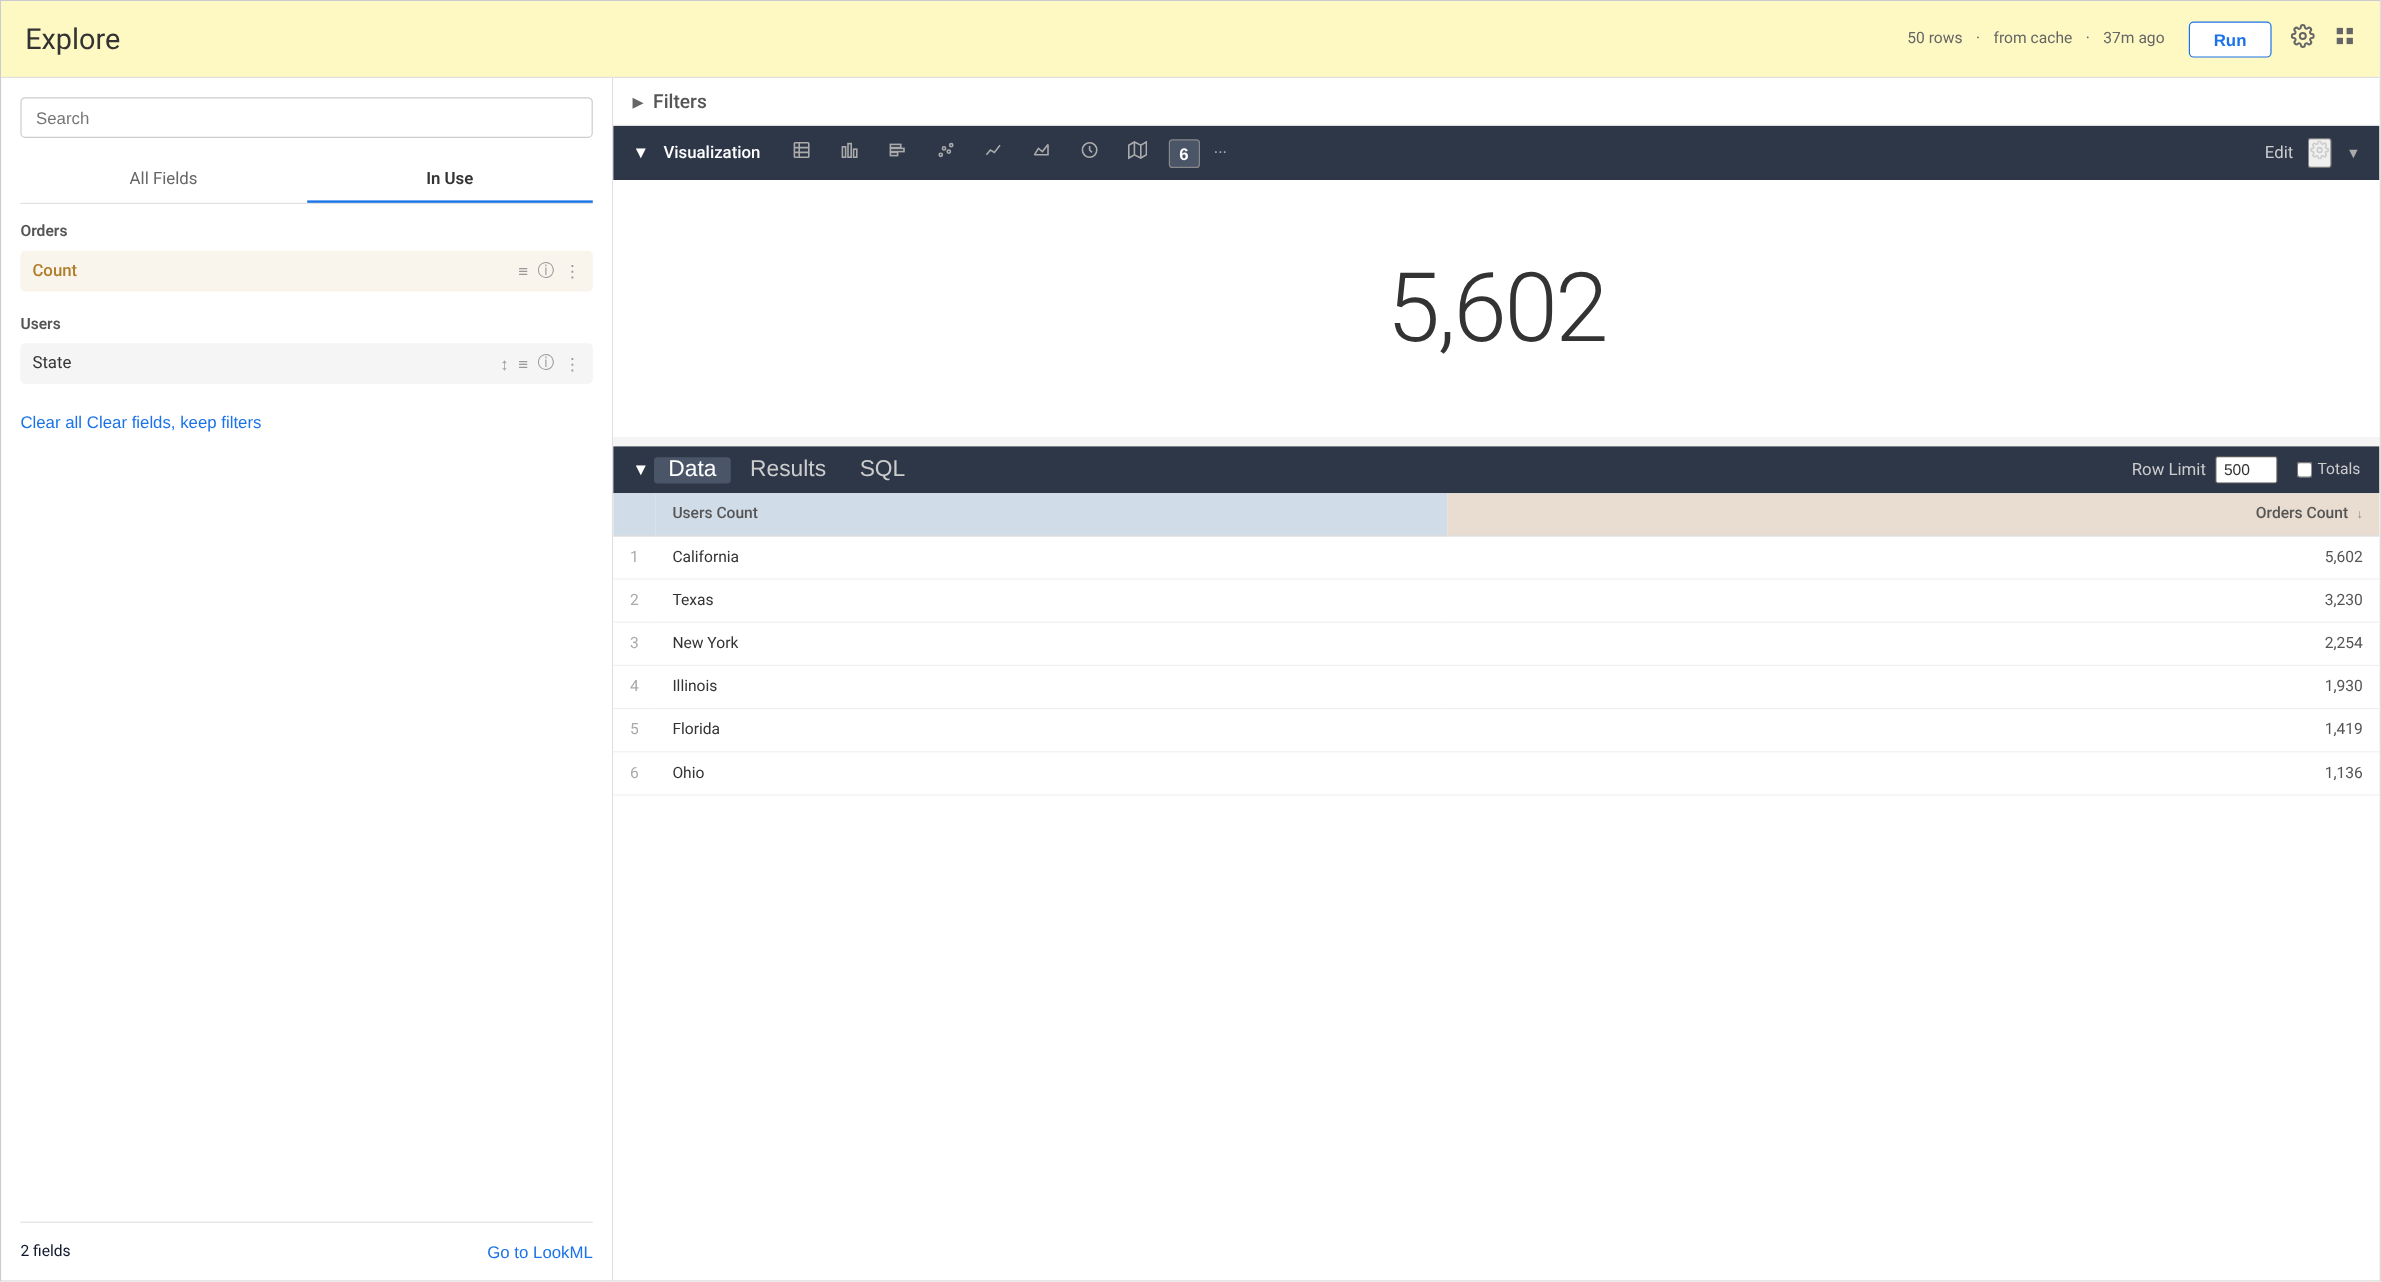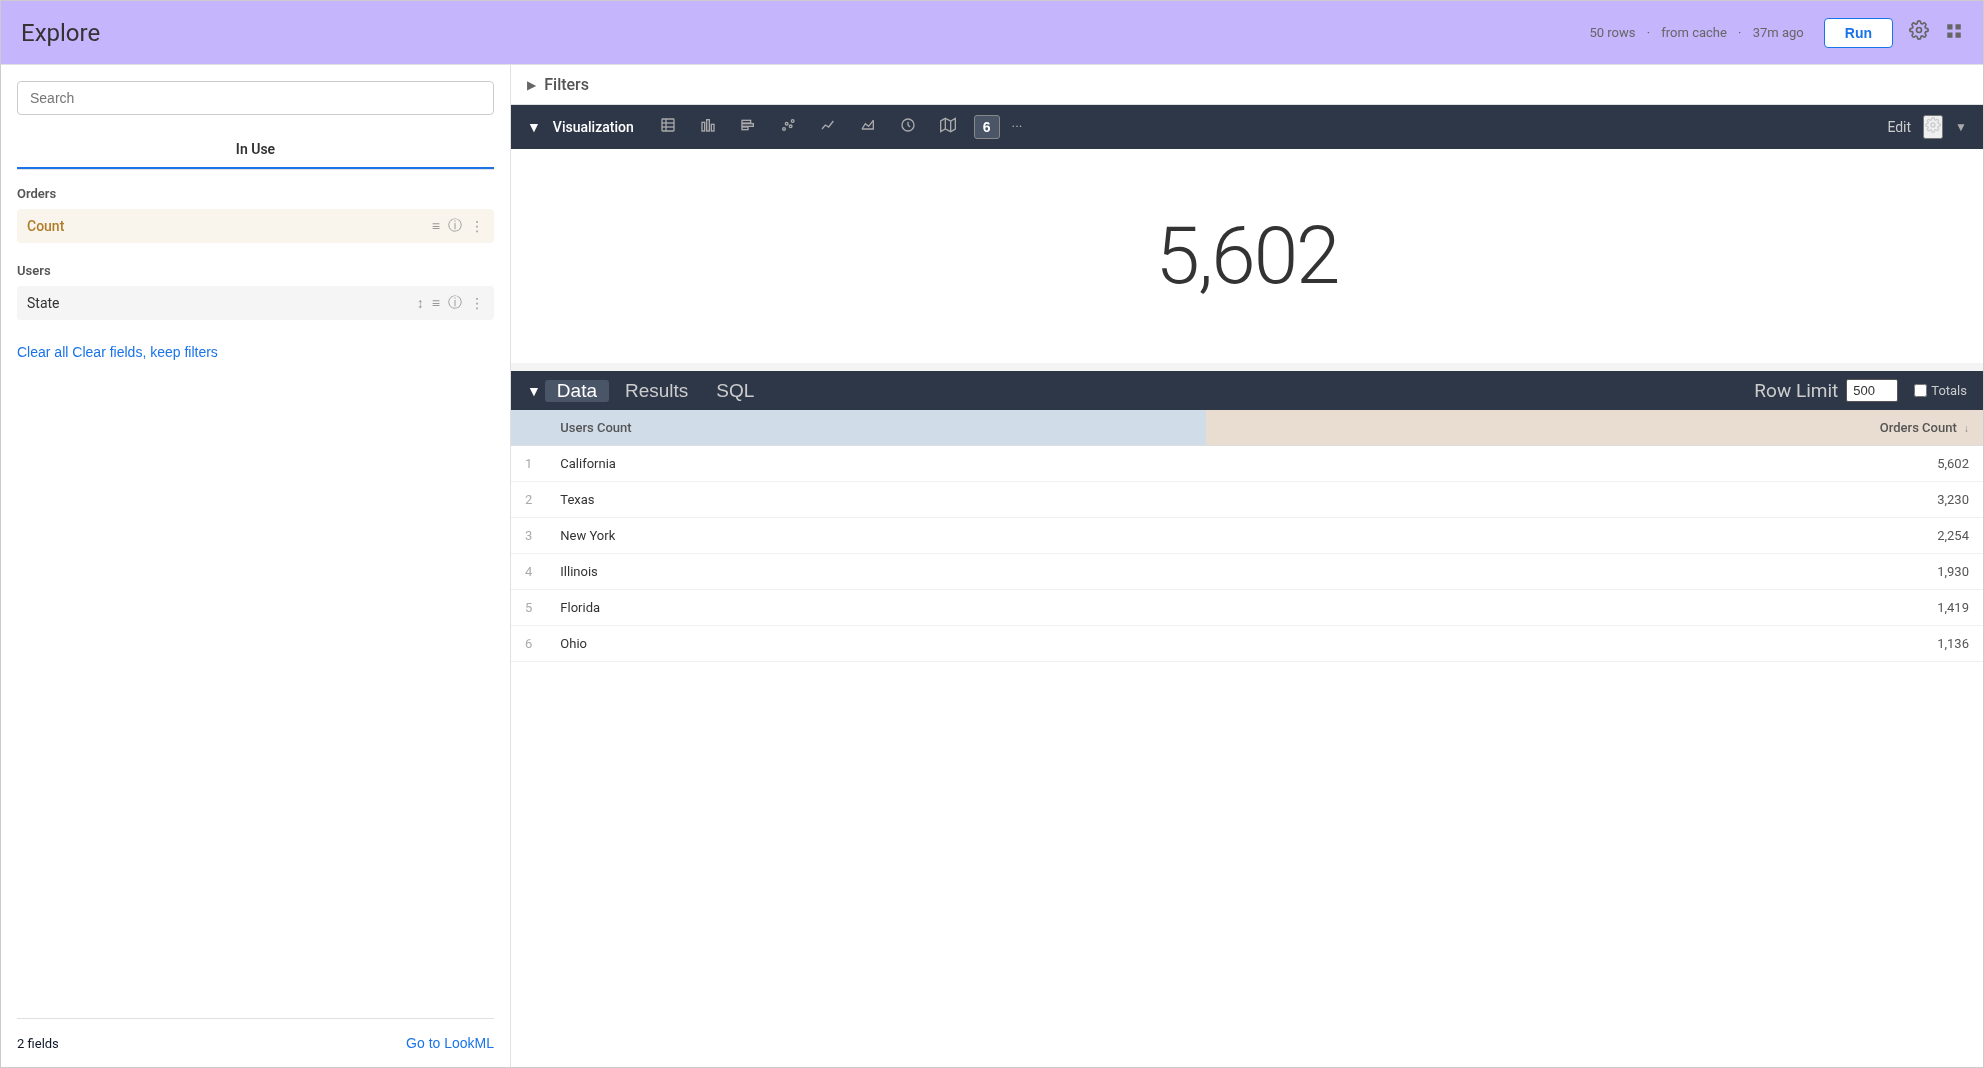--- a/index.html
+++ b/index.html
@@ -1,21 +1,21 @@
 <!DOCTYPE html>
 <html><head>
   <meta charset="utf-8">
   <style>
     * { box-sizing: border-box; margin: 0; padding: 0; }
     body { font-family: -apple-system, BlinkMacSystemFont, 'Segoe UI', Roboto, sans-serif; background: #f4f4f4; color: #333; font-size: 14px; }
 
     .app-container { display: flex; flex-direction: column; height: 100vh; background: #fff; border: 1px solid #ccc; }
 
     
-    .header { display: flex; align-items: center; justify-content: space-between; padding: 12px 20px; background: #c4b5fd; border-bottom: 1px solid #e0e0e0; height: 64px; }
+    .header { display: flex; align-items: center; justify-content: space-between; padding: 12px 20px; background: #fef9c3; border-bottom: 1px solid #e0e0e0; height: 64px; }
     .header-title { font-size: 24px; font-weight: 400; color: #333; }
     .header-right { display: flex; align-items: center; gap: 16px; }
     .header-meta { font-size: 13px; color: #666; }
     .header-meta span { margin: 0 4px; }
     .run-button { border: 1.5px solid #1a73e8; background: #fff; color: #1a73e8; font-size: 14px; font-weight: 600; padding: 6px 20px; border-radius: 4px; cursor: pointer; text-align: center; }
     .gear-icon-btn { background: none; border: none; cursor: pointer; color: #666; font-size: 18px; }
     .grid-icon-btn { background: none; border: none; cursor: pointer; color: #666; font-size: 16px; }
 
     
     .main-layout { display: flex; flex: 1; overflow: hidden; }
@@ -77,21 +77,21 @@
     .viz-content { background: #fff; display: flex; align-items: center; justify-content: center; padding: 60px 20px; }
     .big-number { font-size: 80px; font-weight: 300; color: #333; letter-spacing: -2px; }
 
     
     .data-section { background: #fff; margin-top: 8px; flex: 1; }
     .data-toolbar { background: #2d3748; display: flex; align-items: center; padding: 8px 16px; gap: 4px; }
     .data-chevron { color: #fff; font-size: 14px; cursor: pointer; }
     .data-tab { background: none; border: none; cursor: pointer; color: #ccc; font-size: 19px; padding: 0 12px; border-radius: 3px; }
     .data-tab.active { color: #fff; background: #4a5568; }
     .data-spacer { flex: 1; }
-    .row-limit-label { color: #ccc; font-size: 19px; }
+    .row-limit-label { color: #ccc; font-size: 14px; }
     .row-limit-input { width: 52px; padding: 3px 6px; border: 1px solid #555; background: #fff; color: #333; font-size: 13px; border-radius: 2px; margin-left: 4px; }
     .totals-check { display: flex; align-items: center; gap: 4px; color: #ccc; font-size: 13px; cursor: pointer; margin-left: 12px; }
     .totals-checkbox { cursor: pointer; }
 
     
     .data-table { width: 100%; border-collapse: collapse; }
     .data-table thead th { padding: 10px 14px; text-align: left; font-size: 13px; font-weight: 500; color: #555; border-bottom: 1px solid #ddd; }
     .col-state { background: #d0dce8; }
     .col-count { background: #e8ddd0; text-align: right !important; }
     .data-table tbody td { padding: 10px 14px; font-size: 13px; border-bottom: 1px solid #f0f0f0; }
@@ -132,20 +132,21 @@
     </div>
   </div>
 
   <div class="main-layout">
 
     <div class="sidebar">
 
       <input class="search-input" type="text" placeholder="Search" style="">
 
       <div class="tabs">
+        <div class="tab">All Fields</div>
         <div class="tab active">In Use</div>
       </div>
 
       <div class="field-group">
         <div class="field-group-label">Orders</div>
         <div class="field-item">
           <span class="field-name-measure">Count</span>
           <div class="field-icons">
             <span class="field-icon">≡</span>
             <span class="field-icon">ⓘ</span>

